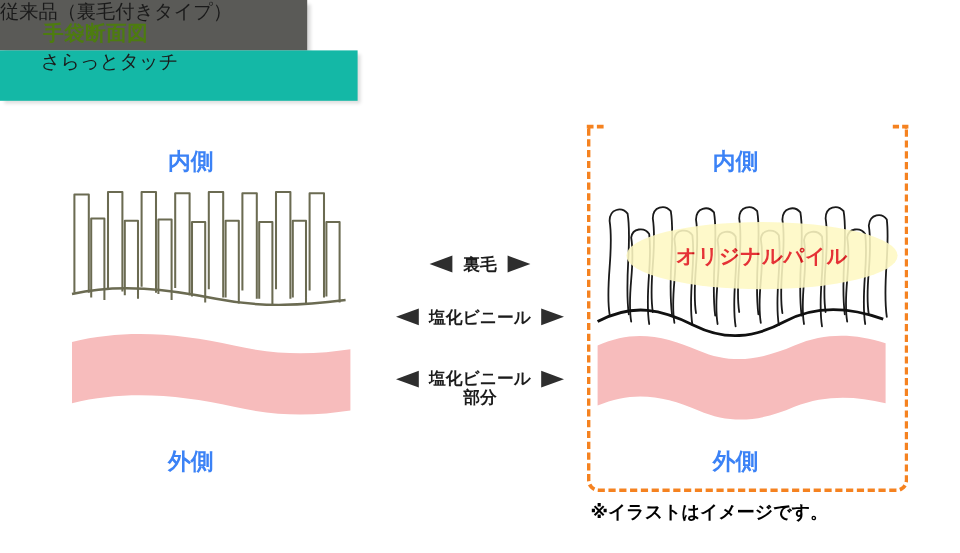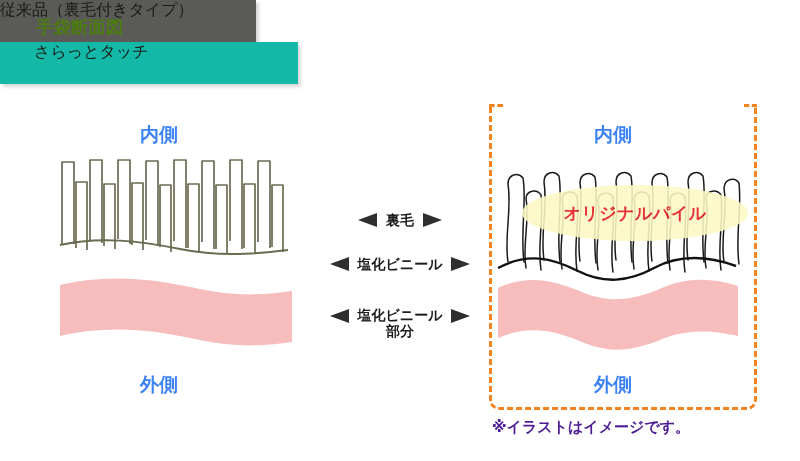--- a/index.html
+++ b/index.html
@@ -145,21 +145,21 @@
     white-space: nowrap;
   }
 
   
   #footnote {
     position: absolute;
     left: 492px;
     top: 418px;
     font-size: 15px;
     font-weight: bold;
-    color: #4c1d95;
+    color: #000000;
     white-space: nowrap;
   }
 </style>
 </head>
 <body>
 
 <div id="stage">
 
   <div id="page-title">手袋断面図</div>
 

